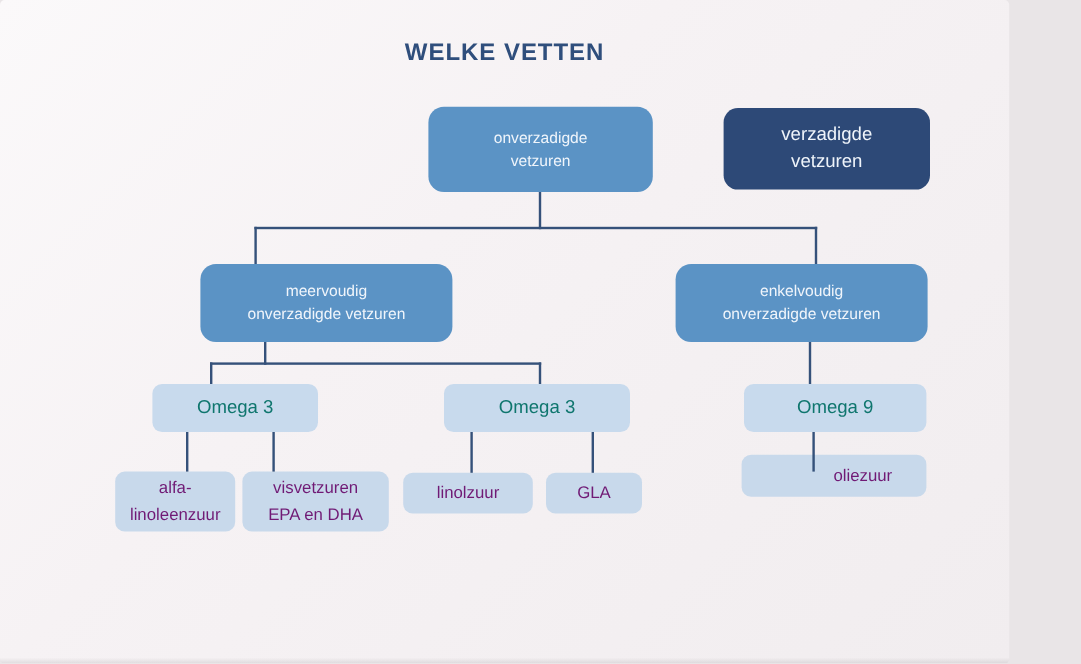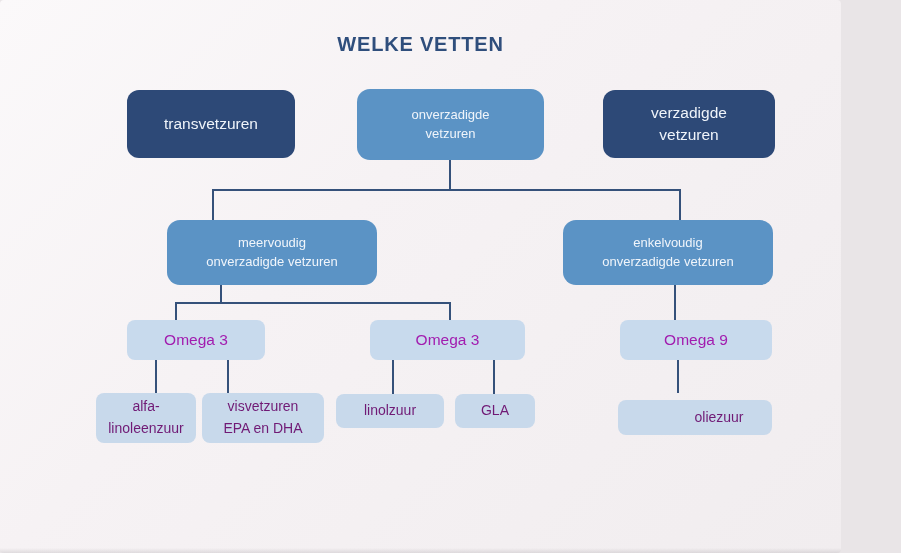--- a/index.html
+++ b/index.html
@@ -24,55 +24,54 @@
   }
   .node{
     position:absolute;
     display:flex;align-items:center;justify-content:center;
     text-align:center;white-space:pre-line;
     box-sizing:border-box;
     line-height:1.45;
   }
   .dark{   background:#2d4977;color:#eff4fa;border-radius:12px;font-size:15.5px;}
   .medium{ background:#5b93c5;color:#f0f5fb;border-radius:13px;font-size:13px;}
-  .light{  background:#c8daed;color:#a21caf;border-radius:8px; font-size:15.5px;}
+  .light{  background:#c8daed;color:#0f766e;border-radius:8px; font-size:15.5px;}
   .lighter{background:#c8d9eb;color:#701a75;border-radius:8px; font-size:14px;line-height:1.55;}
   .vline,.hline{position:absolute;background:#35517a;}
   .vline{width:2px;}
   .hline{height:2px;}
 </style>
 </head>
 <body>
 
 <div class="page">
 
   <div class="title">WELKE VETTEN</div>
 
-  <div class="node dark" style="left:127px;top:90px;width:168px;height:68px;">transvetzuren</div>
   <div class="node medium" style="left:357px;top:89px;width:187px;height:71px;">onverzadigde
 vetzuren</div>
   <div class="node dark" style="left:603px;top:90px;width:172px;height:68px;">verzadigde
 vetzuren</div>
 
   <div class="node medium" style="left:127px;top:220px;width:210px;height:65px;margin-left:40px;">meervoudig
 onverzadigde vetzuren</div>
   <div class="node medium" style="left:563px;top:220px;width:210px;height:65px;">enkelvoudig
 onverzadigde vetzuren</div>
 
   <div class="node light" style="left:127px;top:320px;width:138px;height:40px;">Omega 3</div>
   <div class="node light" style="left:370px;top:320px;width:155px;height:40px;">Omega 3</div>
   <div class="node light" style="left:620px;top:320px;width:152px;height:40px;">Omega 9</div>
 
   <div class="node lighter" style="left:96px;top:393px;width:100px;height:50px;">alfa-
 linoleenzuur</div>
   <div class="node lighter" style="left:202px;top:393px;width:122px;height:50px;">visvetzuren
 EPA en DHA</div>
   <div class="node lighter" style="left:336px;top:394px;width:108px;height:34px;">linolzuur</div>
   <div class="node lighter" style="left:455px;top:394px;width:80px;height:34px;">GLA</div>
-  <div class="node lighter" style="left:618px;top:400px;width:154px;height:35px;padding-left:48px;">oliezuur</div>
+  <div class="node lighter" style="left:618px;top:379px;width:154px;height:35px;padding-left:48px;">oliezuur</div>
 
   <div class="vline" style="left:449px;top:160px;height:31px;"></div>
   <div class="hline" style="left:212px;top:189px;width:469px;"></div>
   <div class="vline" style="left:212px;top:189px;height:31px;"></div>
   <div class="vline" style="left:679px;top:189px;height:31px;"></div>
 
   <div class="vline" style="left:220px;top:285px;height:19px;"></div>
   <div class="hline" style="left:175px;top:302px;width:276px;"></div>
   <div class="vline" style="left:175px;top:302px;height:18px;"></div>
   <div class="vline" style="left:449px;top:302px;height:18px;"></div>

